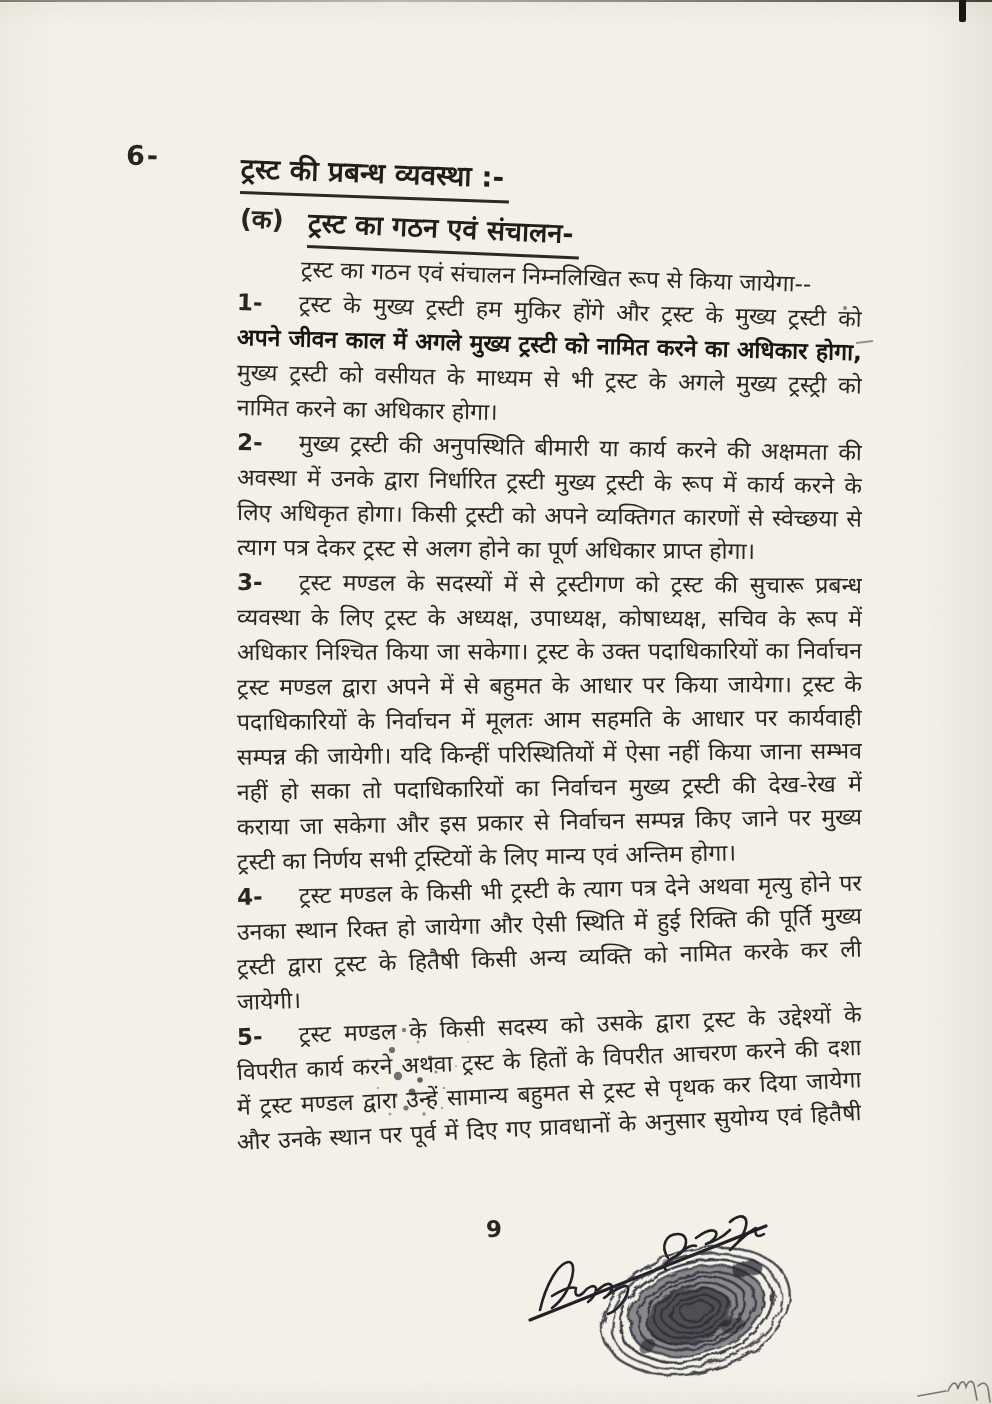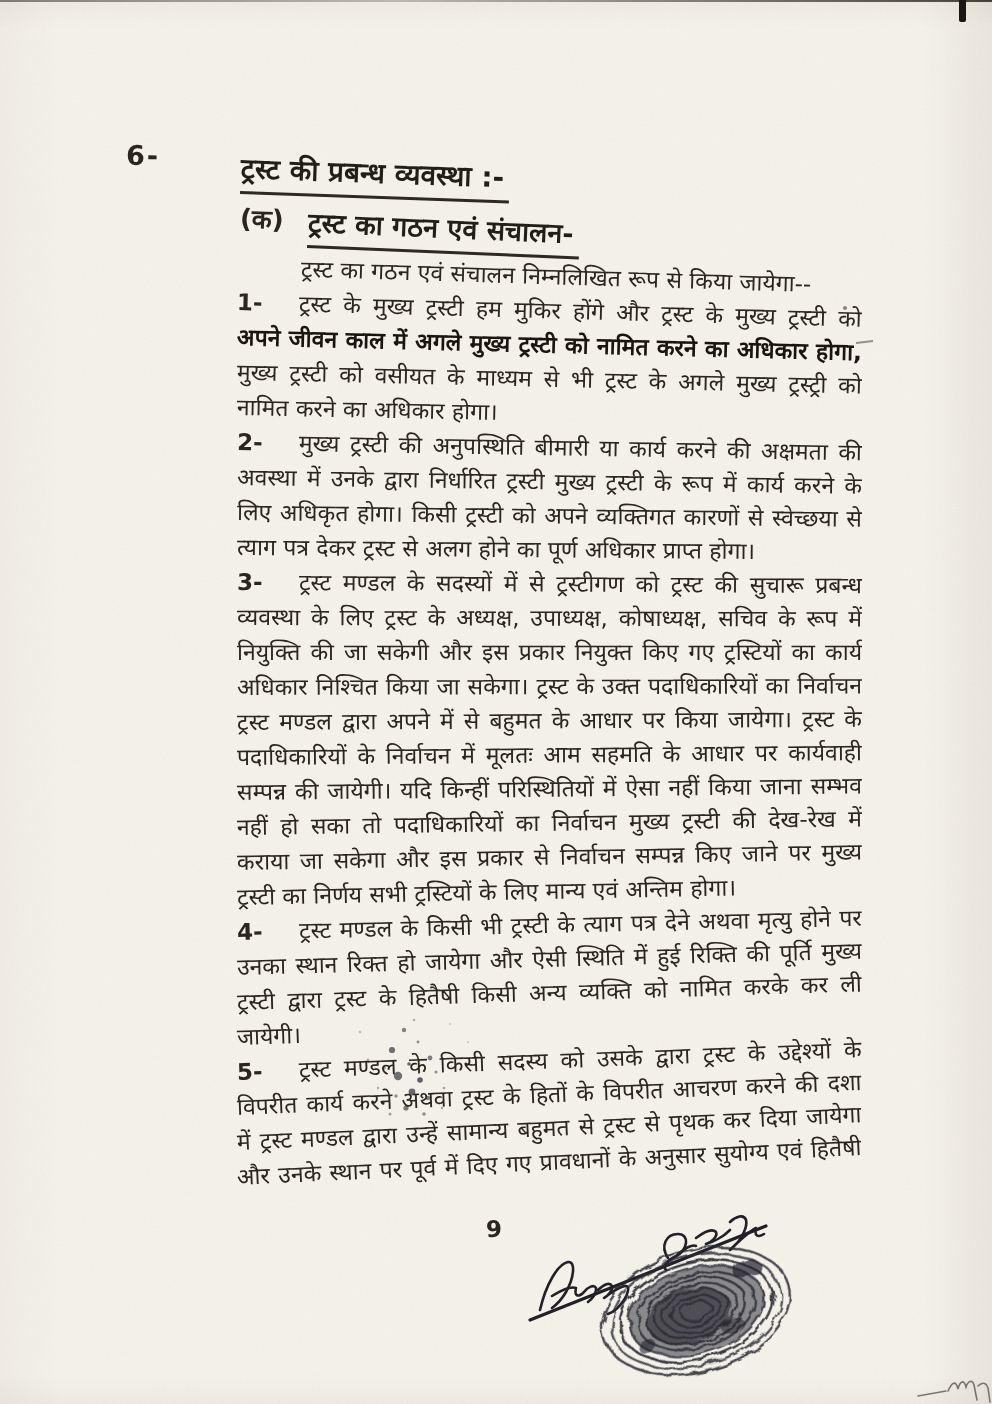--- a/index.html
+++ b/index.html
@@ -74,21 +74,20 @@
     </div>
     <div class="line just" style="transform:rotate(0.8deg)">अवस्था में उनके द्वारा निर्धारित ट्रस्टी मुख्य ट्रस्टी के रूप में कार्य करने के</div>
     <div class="line just" style="transform:rotate(0.62deg)">लिए अधिकृत होगा। किसी ट्रस्टी को अपने व्यक्तिगत कारणों से स्वेच्छया से</div>
     <div class="line endl" style="transform:rotate(0.45deg)">त्याग पत्र देकर ट्रस्ट से अलग होने का पूर्ण अधिकार प्राप्त होगा।</div>
 
     <div class="line first" style="transform:rotate(0.3deg)">
       <span class="cnum">3-</span>
       <span class="jt">ट्रस्ट मण्डल के सदस्यों में से ट्रस्टीगण को ट्रस्ट  की सुचारू प्रबन्ध</span>
     </div>
     <div class="line just" style="transform:rotate(0.15deg)">व्यवस्था के लिए ट्रस्ट के अध्यक्ष, उपाध्यक्ष, कोषाध्यक्ष, सचिव के रूप में</div>
-    <div class="line just" style="transform:rotate(0deg)">नियुक्ति की जा सकेगी और इस प्रकार नियुक्त किए गए ट्रस्टियों का कार्य</div>
     <div class="line just" style="transform:rotate(-0.15deg)">अधिकार निश्चित किया जा सकेगा। ट्रस्ट के उक्त पदाधिकारियों का निर्वाचन</div>
     <div class="line just" style="transform:rotate(-0.3deg)">ट्रस्ट मण्डल द्वारा अपने में से बहुमत के आधार पर किया जायेगा। ट्रस्ट के</div>
     <div class="line just" style="transform:rotate(-0.45deg)">पदाधिकारियों के निर्वाचन में मूलतः आम सहमति के आधार पर कार्यवाही</div>
     <div class="line just" style="transform:rotate(-0.6deg)">सम्पन्न की जायेगी। यदि किन्हीं परिस्थितियों में ऐसा नहीं किया जाना सम्भव</div>
     <div class="line just" style="transform:rotate(-0.78deg)">नहीं हो सका तो  पदाधिकारियों का निर्वाचन मुख्य ट्रस्टी की देख-रेख में</div>
     <div class="line just" style="transform:rotate(-0.95deg)">कराया जा सकेगा और इस प्रकार से निर्वाचन सम्पन्न किए जाने पर मुख्य</div>
     <div class="line endl" style="transform:rotate(-1.1deg)">ट्रस्टी का निर्णय सभी ट्रस्टियों के लिए मान्य एवं अन्तिम होगा।</div>
 
     <div class="line first" style="transform:rotate(-1.3deg)">
       <span class="cnum">4-</span>

